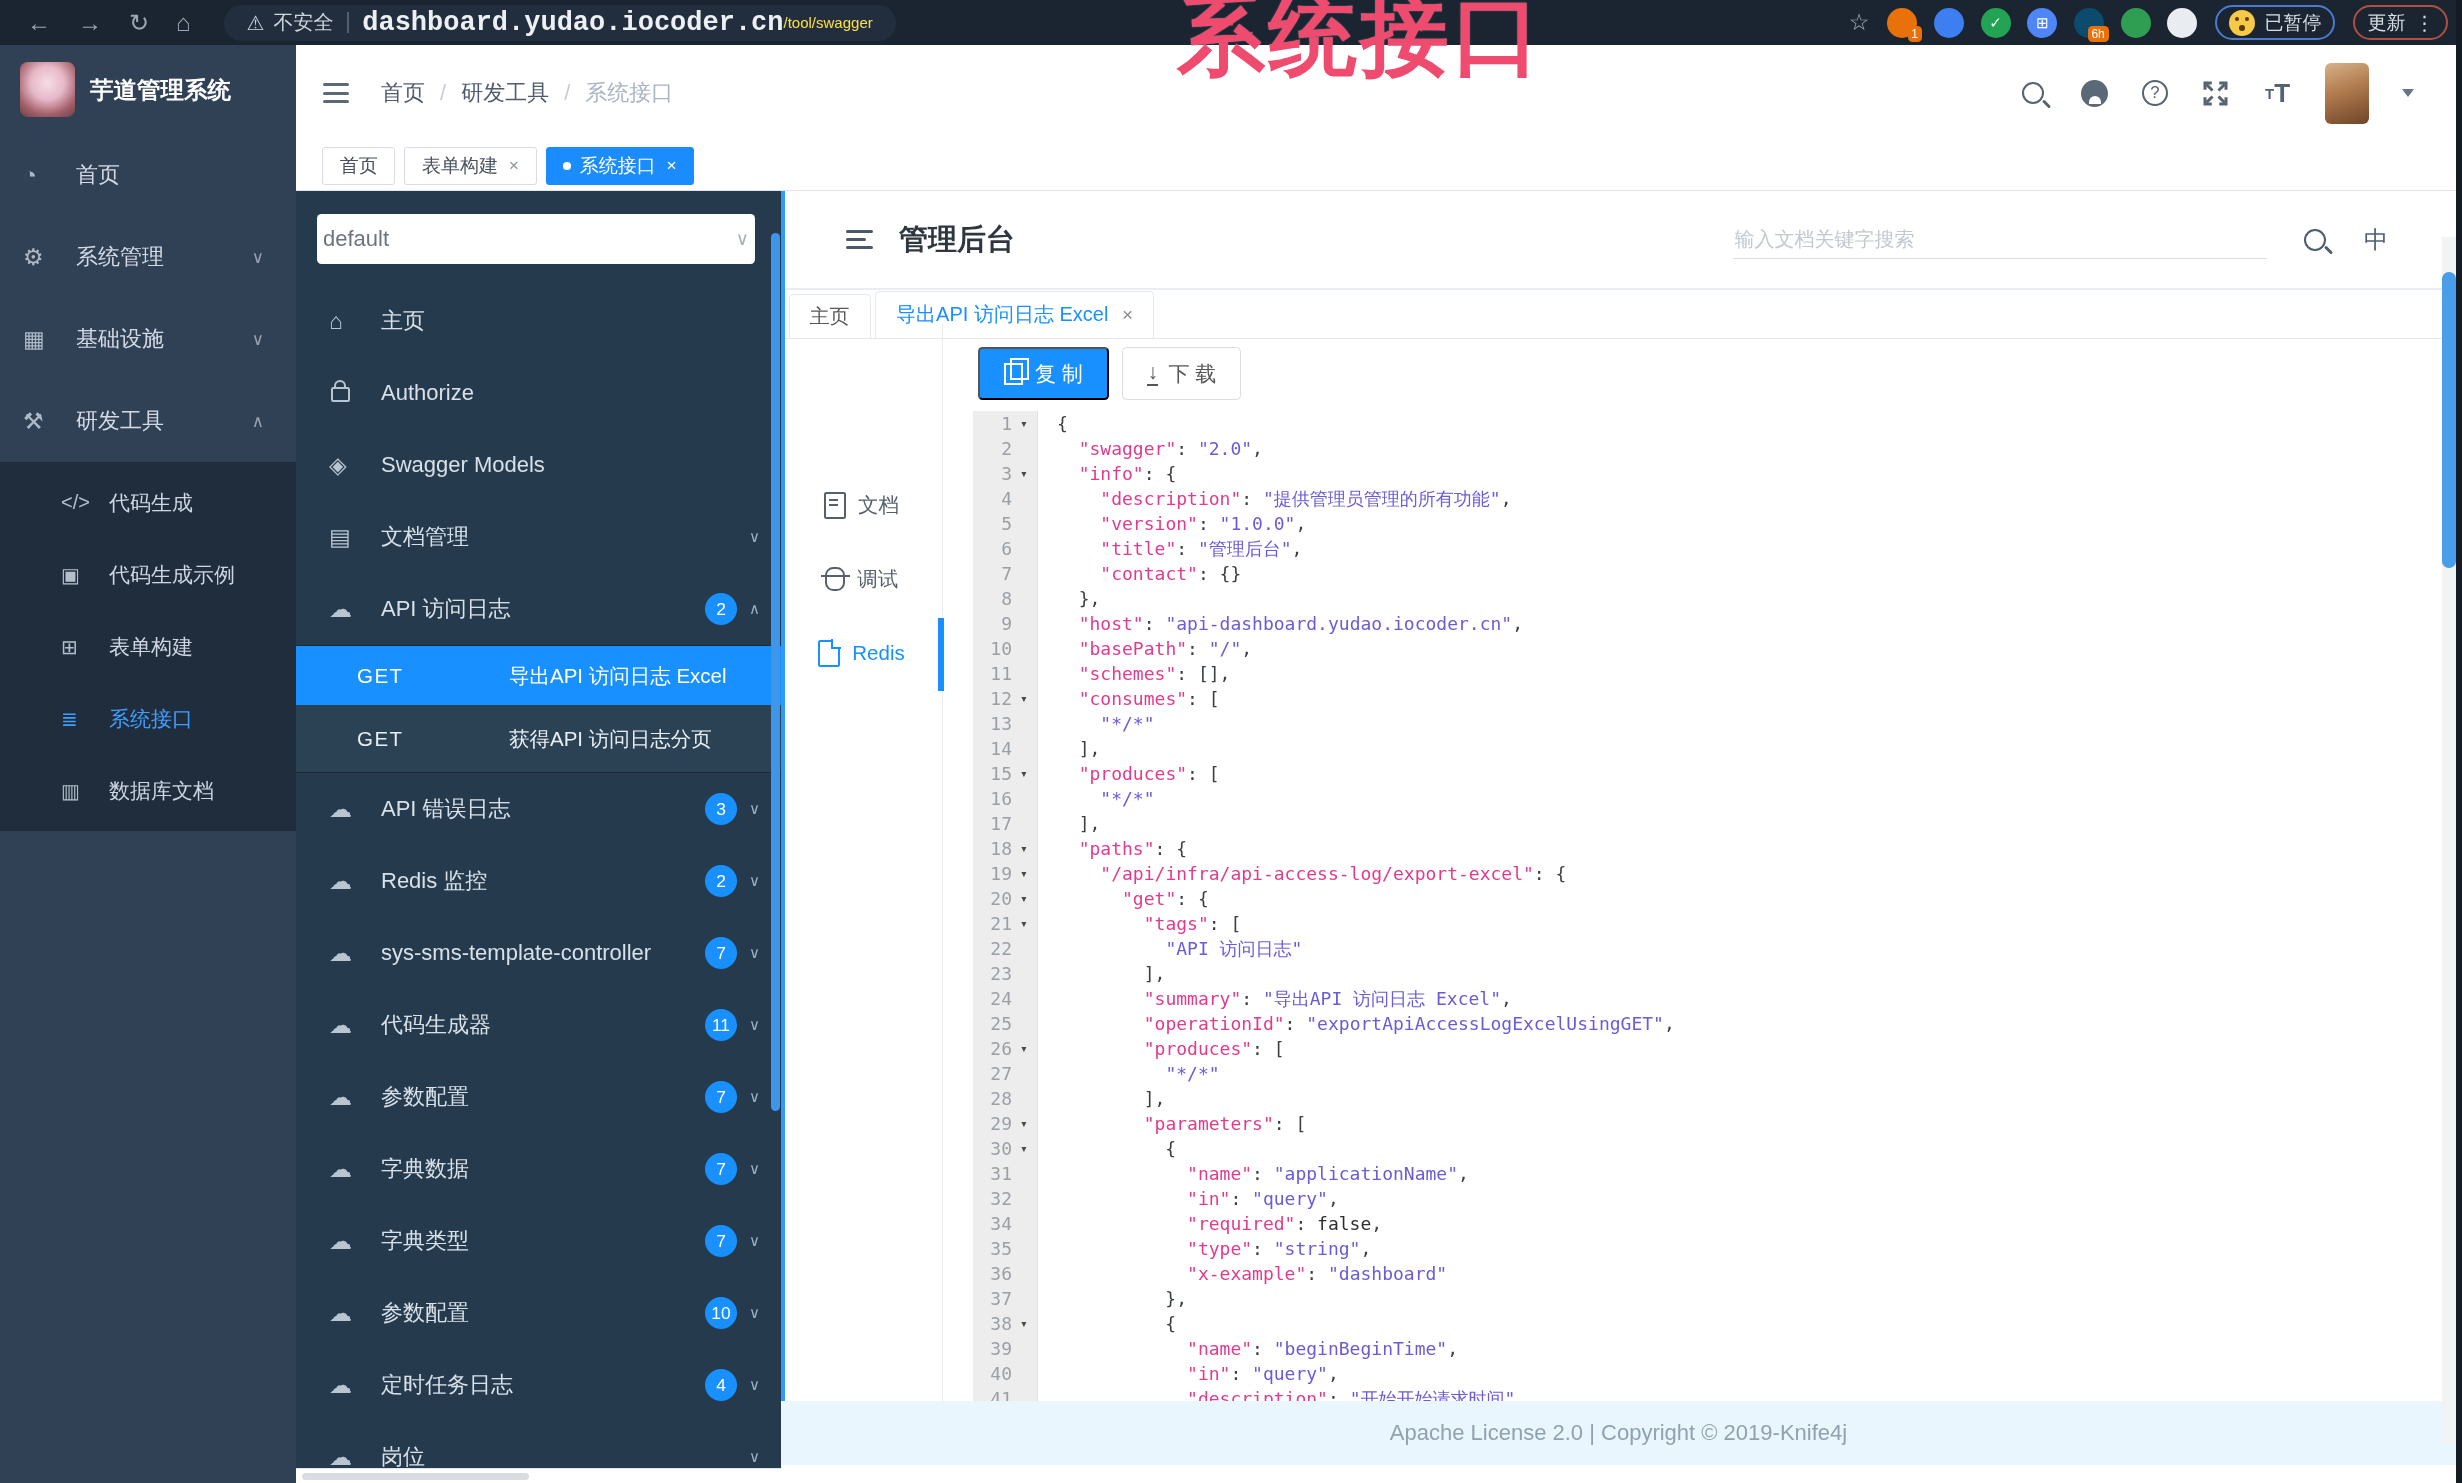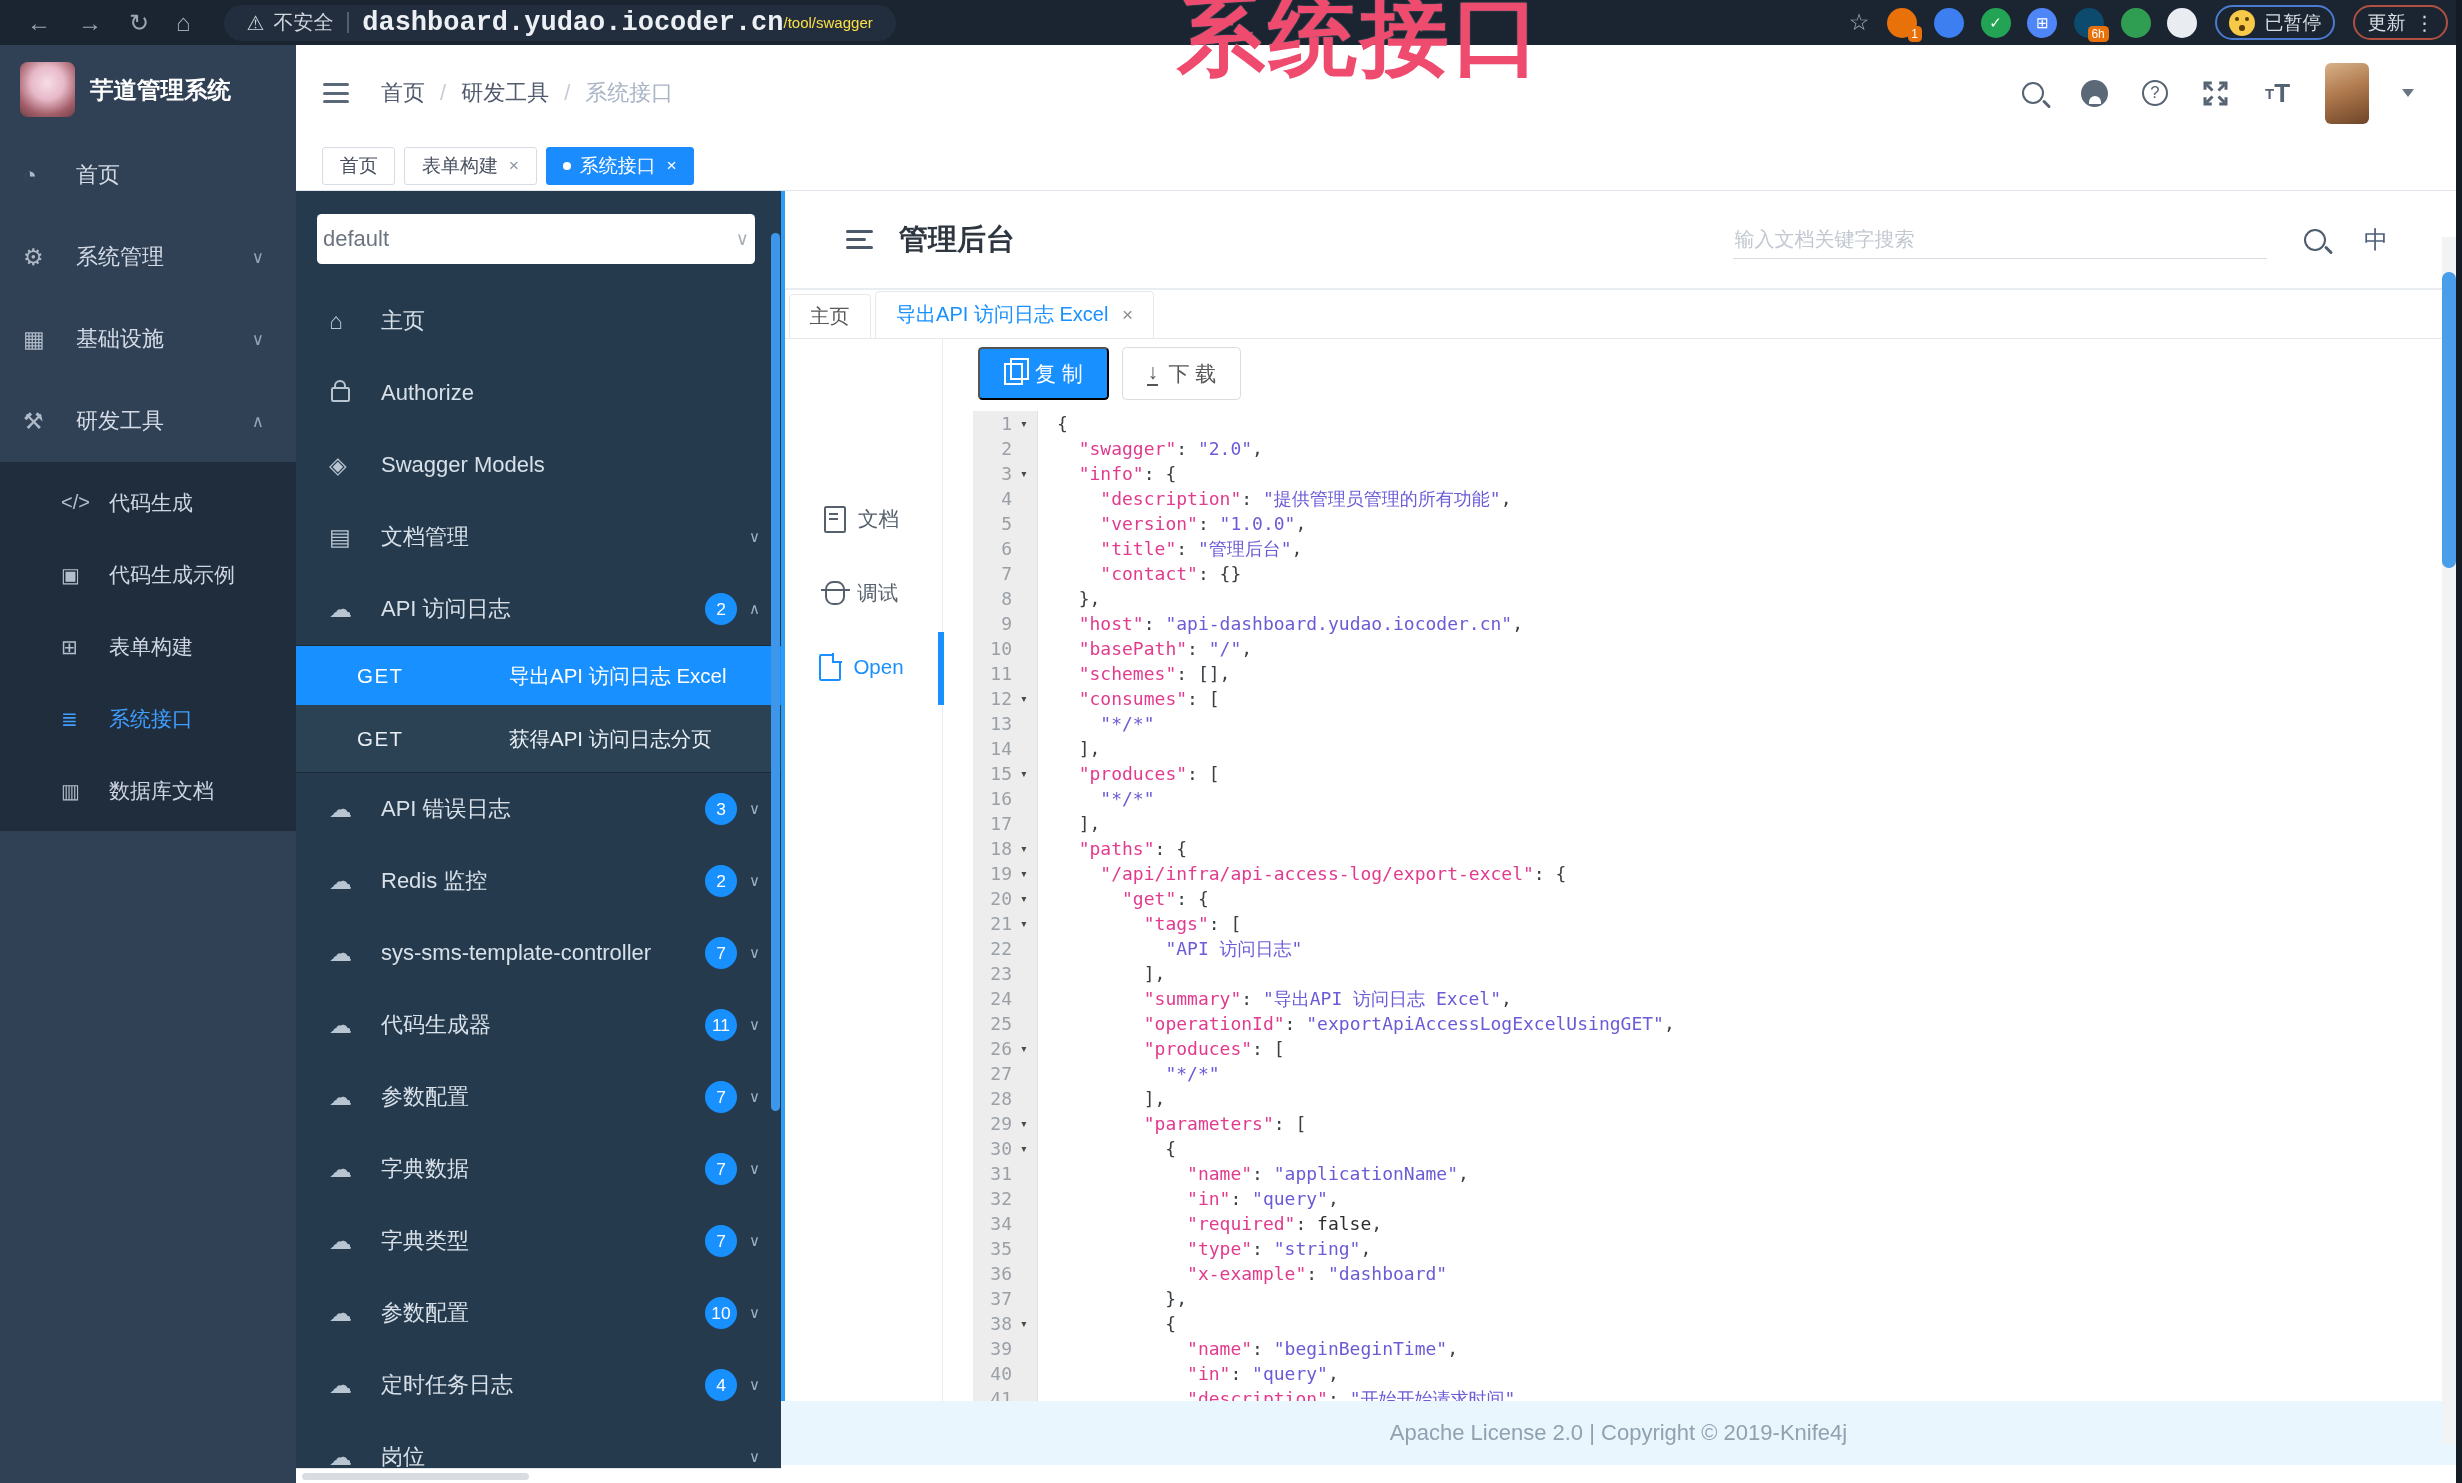--- a/index.html
+++ b/index.html
@@ -133,21 +133,21 @@
   .doc-hico{color:#4e5c6b;margin-left:36px;}
   .lang-ico{font-size:24px;color:#4e5f78;margin:0 68px 0 35px;}
   .doc-divider{height:1.5px;background:#e9edf1;}
   .doc-tabs{height:49px;border-bottom:1.5px solid #e8e8e8;display:flex;align-items:flex-end;
             padding-left:7.6px;box-sizing:border-box;}
   .dtab{border:1.5px solid #e8e8e8;border-bottom:none;border-radius:4.5px 4.5px 0 0;padding:0 20px;height:44px;
         display:flex;align-items:center;font-size:20px;color:#5a5a5a;background:#fff;margin-right:4.5px;box-sizing:border-box;}
   .dtab.active{color:#1890ff;height:47px;}
   .dtab .x{margin-left:13.6px;color:#8c8c8c;font-size:19px;}
 
-  .mini-nav{position:absolute;left:0;top:147px;width:161px;bottom:83px;border-right:1.5px solid #ececec;}
+  .mini-nav{position:absolute;left:0;top:133px;width:161px;bottom:83px;border-right:1.5px solid #ececec;}
   .mn-item{height:74px;display:flex;align-items:center;justify-content:center;gap:12px;
            font-size:20.5px;color:#55606c;}
   .mn-item:first-child{margin-top:144px;}
   .mn-item.active{color:#1890ff;}
   .mn-ind{position:absolute;right:-1.5px;top:294px;width:5.3px;height:73px;background:#1890ff;}
   .ico-doc{width:18px;height:23px;border:2.3px solid currentColor;border-radius:2.3px;
            background:linear-gradient(currentColor,currentColor) 3px 5.3px/9px 2.3px no-repeat,
                       linear-gradient(currentColor,currentColor) 3px 10.6px/9px 2.3px no-repeat;}
   .ico-debug{width:16.7px;height:20px;border:2.3px solid currentColor;border-radius:8.3px;position:relative;}
   .ico-debug::before{content:"";position:absolute;left:-6px;top:6px;width:29px;height:2.3px;background:currentColor;}
@@ -474,21 +474,21 @@
           <div class="mn-item">
             <span class="ico-doc"></span>
             <span>文档</span>
           </div>
           <div class="mn-item">
             <span class="ico-debug"></span>
             <span>调试</span>
           </div>
           <div class="mn-item active">
             <span class="ico-file"></span>
-            <span>Open</span>
+            <span>Redis</span>
           </div>
         </div>
       <div class="mn-ind"></div>
     </div>
 
     <div class="toolbar">
       <button class="btn primary">
         <span class="ico-copy"></span>
         <span>复 制</span>
       </button>

